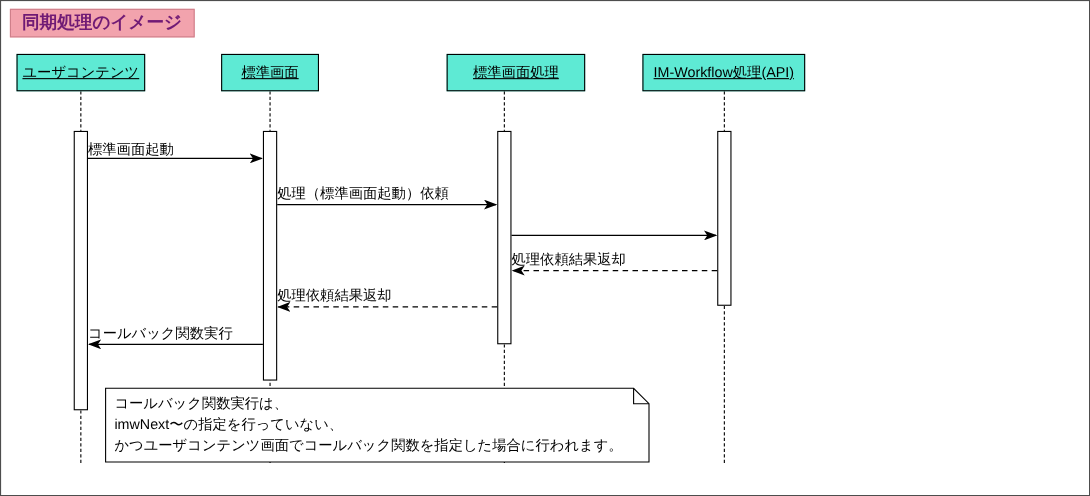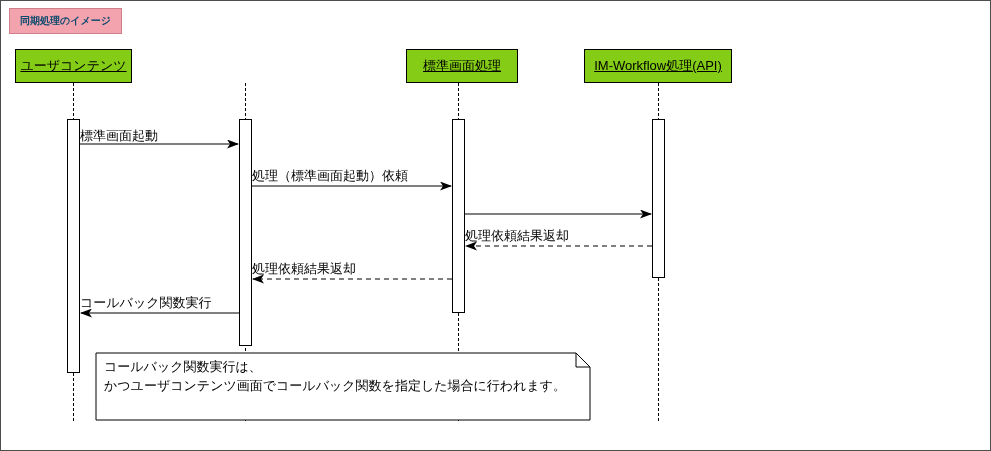--- a/index.html
+++ b/index.html
@@ -16,34 +16,34 @@
   }
 
   .diagram-title {
     position: absolute;
     left: 8px; top: 7px;
     height: 24px;
     line-height: 24px;
     padding: 0 10px;
     background: #f2a3ad;
     border: 1px solid #cf7f8a;
-    font-size: 10px;
+    font-size: 16px;
     font-weight: bold;
-    color: #0c4a6e;
+    color: #701a75;
     white-space: nowrap;
     z-index: 6;
   }
 
   .lifeline-head {
     position: absolute;
     top: 48px;
     height: 34px;
     box-sizing: border-box;
     border: 1px solid #000;
-    background: #84cc16;
+    background: #5eead4;
     display: flex;
     align-items: center;
     justify-content: center;
     font-size: 13px;
     text-decoration: underline;
     white-space: nowrap;
     z-index: 3;
   }
 
   .lifeline-line {
@@ -97,21 +97,24 @@
   <div class="diagram-title">同期処理のイメージ</div>
 
   <div class="lifeline-line" style="left:72px;  height:338px;"></div>
   <div class="lifeline-line" style="left:244px; height:338px;"></div>
   <div class="lifeline-line" style="left:457px; height:338px;"></div>
   <div class="lifeline-line" style="left:657px; height:338px;"></div>
 
   <div class="lifeline-head" style="left:14px;  width:117px;">
     <span>ユーザコンテンツ</span>
   </div>
-  <div class="lifeline-head" style="left:405px; width:112px;">
+  <div class="lifeline-head" style="left:200px; width:89px;">
+    <span>標準画面</span>
+  </div>
+  <div class="lifeline-head" style="left:405px; width:126px;">
     <span>標準画面処理</span>
   </div>
   <div class="lifeline-head" style="left:583px; width:148px;justify-content:center;">
     <span>IM-Workflow処理(API)</span>
   </div>
 
   <div class="activation-bar" style="left:66px;  top:118px; height:254px;"></div>
   <div class="activation-bar" style="left:238px; top:118px; height:227px;"></div>
   <div class="activation-bar" style="left:451px; top:118px; height:194px;"></div>
   <div class="activation-bar" style="left:651px; top:118px; height:159px;"></div>
@@ -142,16 +145,17 @@
   </svg>
 
   <div class="message-label" style="left:79px;  width:158px; top:126px;">標準画面起動</div>
   <div class="message-label" style="left:251px; width:199px; top:166px;">処理（標準画面起動）依頼</div>
   <div class="message-label" style="left:464px; width:186px; top:226px;">処理依頼結果返却</div>
   <div class="message-label" style="left:251px; width:199px; top:259px;">処理依頼結果返却</div>
   <div class="message-label" style="left:79px;  width:158px; top:293px;">コールバック関数実行</div>
 
   <div class="note-text-block">
     <div class="note-line">コールバック関数実行は、</div>
+    <div class="note-line">imwNext〜の指定を行っていない、</div>
     <div class="note-line">かつユーザコンテンツ画面でコールバック関数を指定した場合に行われます。</div>
   </div>
 
 </div>
 
 </body></html>

